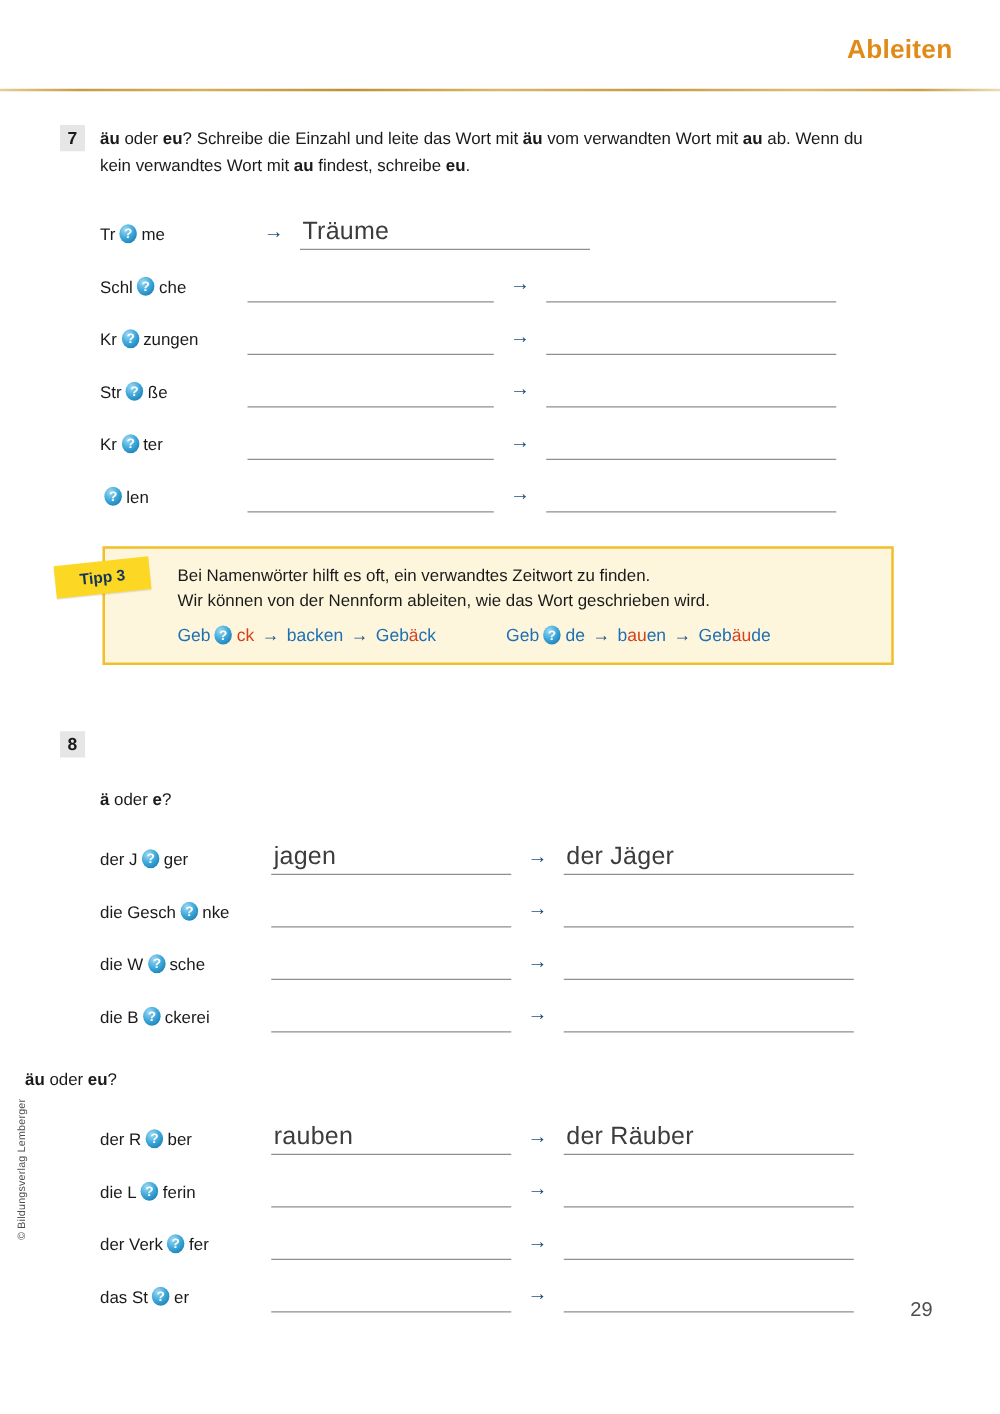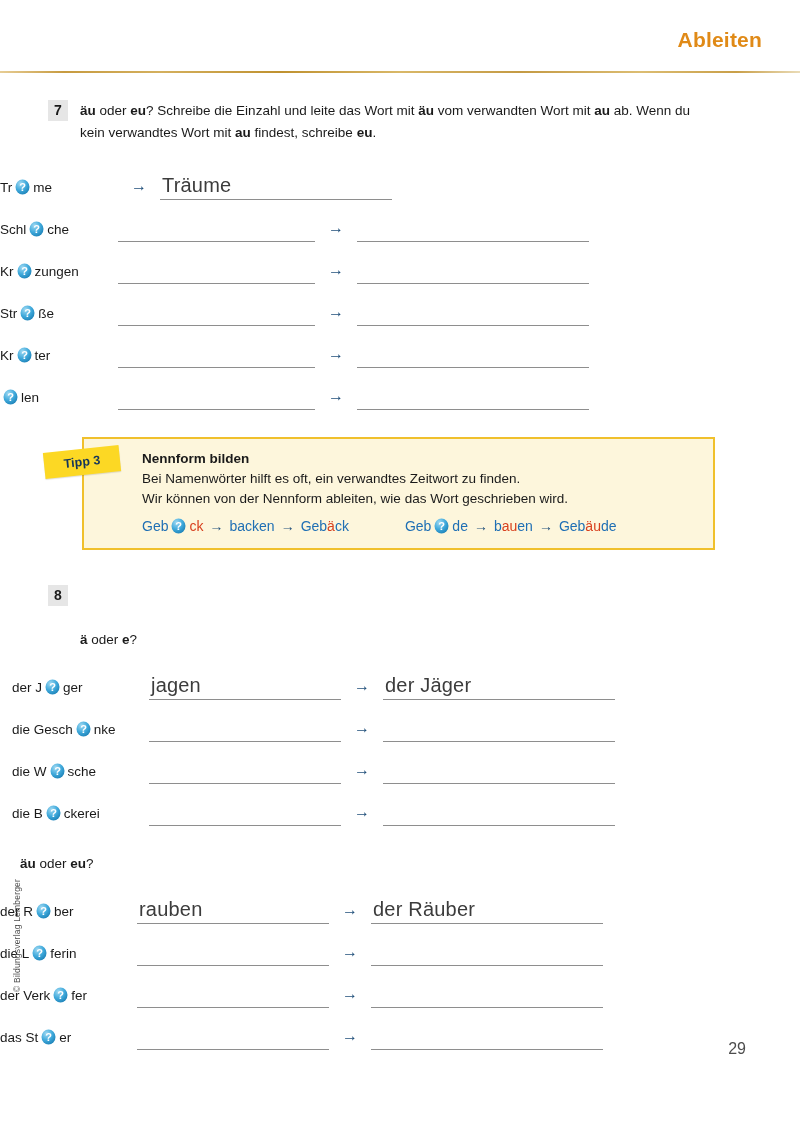--- a/index.html
+++ b/index.html
@@ -69,21 +69,21 @@
   }
   .ex-text {
     font-size: 13.5px;
     line-height: 22px;
     max-width: 625px;
     color: #1a1a1a;
   }
   .ex-text b { font-weight: bold; }
 
   
-  .rows { }
+  .rows { padding-left: 80px; }
 
   .row {
     display: flex;
     align-items: flex-end;
     height: 42px;
   }
   .prompt {
     flex: 0 0 auto;
     font-size: 13.5px;
     color: #1a1a1a;
@@ -349,21 +349,20 @@
         <div class="blank-b" style="width:232px;">
           <span class="ans"></span>
         </div>
       </div>
 
     </div>
   </div>
 
   <div class="tipp-wrap" style="top:437px;">
     <div class="tipp-box">
-      <div class="tipp-title">Nennform bilden</div>
       <div class="tipp-line">Bei Namenwörter hilft es oft, ein verwandtes Zeitwort zu finden.</div>
       <div class="tipp-line">Wir können von der Nennform ableiten, wie das Wort geschrieben wird.</div>
 
       <div class="tipp-examples">
 
         <div class="ex-chain">
           <span class="cl-blue">Geb</span>
           <span class="qm">
             <svg viewBox="0 0 15 16">
                 <ellipse cx="7.5" cy="8" rx="7" ry="7.6" fill="url(#g1)"></ellipse>
@@ -405,21 +404,21 @@
     </div>
   </div>
 
   <div class="exercise" style="top:585px;">
     <div class="ex-head">
       <div class="ex-num">8</div>
     </div>
 
     <div class="sublabel" style="margin-top:26px;"><b>ä</b><span> oder </span><b>e</b><span>?</span></div>
 
-    <div class="rows" style="margin-top:11px;margin-left:12px;">
+    <div class="rows" style="margin-top:11px;">
 
       <div class="row">
         <div class="prompt" style="width:137px;">
           <span>der J</span>
           <span class="qm">
             <svg viewBox="0 0 15 16">
                 <ellipse cx="7.5" cy="8" rx="7" ry="7.6" fill="url(#g1)"></ellipse>
             <text x="7.5" y="11.8" font-family="Liberation Sans, sans-serif" font-size="11" font-weight="bold" fill="#ffffff" text-anchor="middle">?</text>
               </svg>
           </span>

